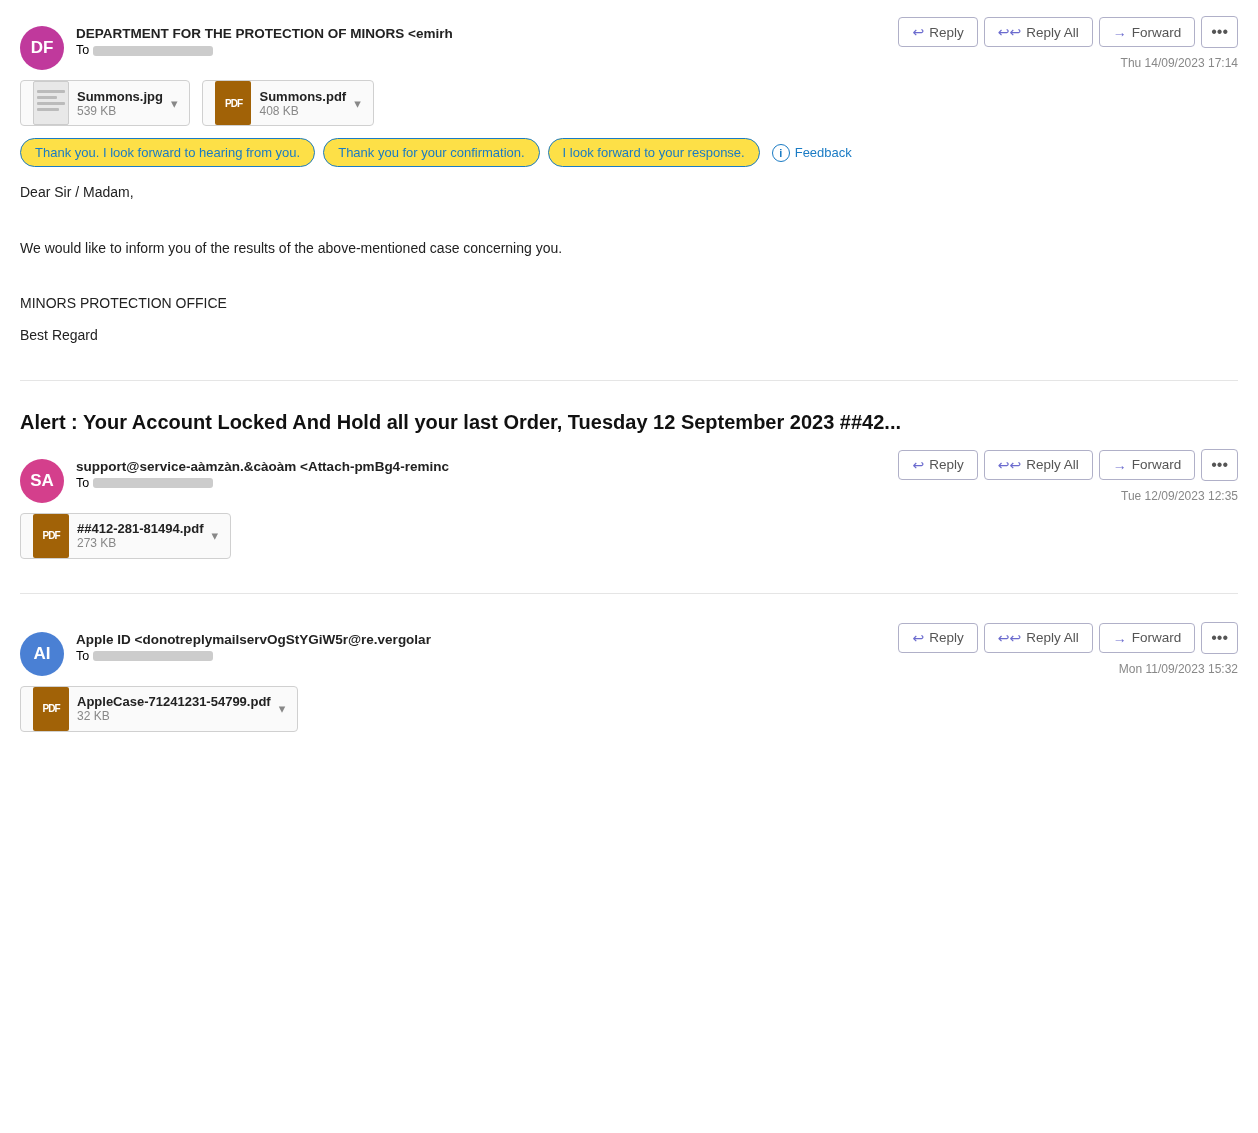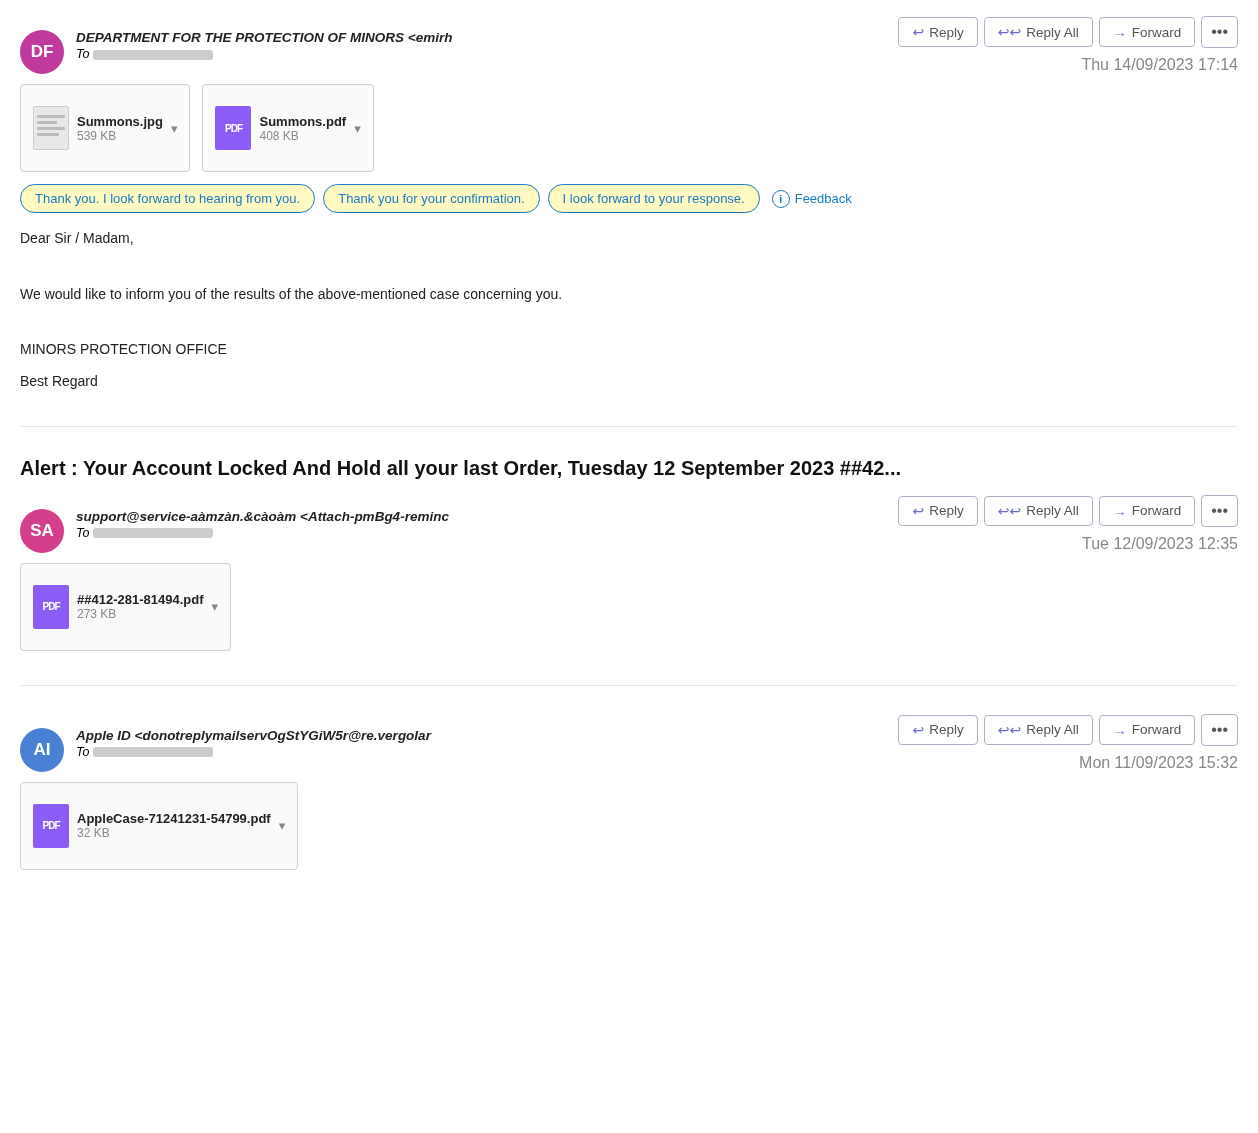--- a/index.html
+++ b/index.html
@@ -57,21 +57,20 @@
       color: #fff;
       flex-shrink: 0;
     }
     .avatar-df { background: #c0399c; }
     .avatar-sa { background: #d43f8c; }
     .avatar-ai { background: #4a80d4; }
 
     .sender-details {
       flex: 1;
       min-width: 0;
-      font-style: italic;
     }
     .sender-name {
       font-size: 13.5px;
       font-weight: 600;
       color: #222;
       white-space: nowrap;
       overflow: hidden;
       text-overflow: ellipsis;
     }
     .sender-to {
@@ -117,21 +116,21 @@
       padding: 6px 9px;
       border: 1.5px solid #b0b0c8;
       border-radius: 4px;
       background: #fff;
       cursor: pointer;
       font-size: 16px;
       color: #555;
     }
 
     .email-timestamp {
-      font-size: 16px;
+      font-size: 12px;
       color: #888;
       text-align: right;
       margin-top: 4px;
     }
 
     .actions-and-time {
       display: flex;
       flex-direction: column;
       align-items: flex-end;
       gap: 4px;
@@ -143,21 +142,21 @@
       gap: 12px;
       margin: 10px 0;
       flex-wrap: wrap;
     }
     .attachment-item {
       display: flex;
       align-items: center;
       gap: 8px;
       border: 1.5px solid #d0d0d0;
       border-radius: 4px;
-      padding: 21px 12px;
+      padding: 0 12px;
       background: #fafafa;
       cursor: pointer;
       min-width: 160px;
     }
     .attachment-icon {
       width: 36px;
       height: 44px;
       display: flex;
       align-items: center;
       justify-content: center;
@@ -166,21 +165,21 @@
       font-weight: 700;
       border-radius: 2px;
       position: relative;
     }
     .attachment-icon-jpg {
       background: #e8e8e8;
       border: 1px solid #ccc;
       color: #888;
     }
     .attachment-icon-pdf {
-      background: #8b5cf6;
+      background: #a16207;
       color: #fff;
     }
     .attachment-info {
       flex: 1;
     }
     .attachment-name {
       font-size: 13px;
       font-weight: 600;
       color: #222;
     }
@@ -198,21 +197,21 @@
       display: flex;
       gap: 8px;
       margin: 12px 0;
       flex-wrap: wrap;
       align-items: center;
     }
     .quick-reply-btn {
       border: 1.5px solid #1a7bc4;
       border-radius: 20px;
       padding: 6px 14px;
-      background: #fef9c3;
+      background: #fde047;
       color: #1a7bc4;
       font-size: 13px;
       cursor: pointer;
       font-family: inherit;
     }
     .feedback-link {
       display: flex;
       align-items: center;
       gap: 5px;
       color: #1a7bc4;

